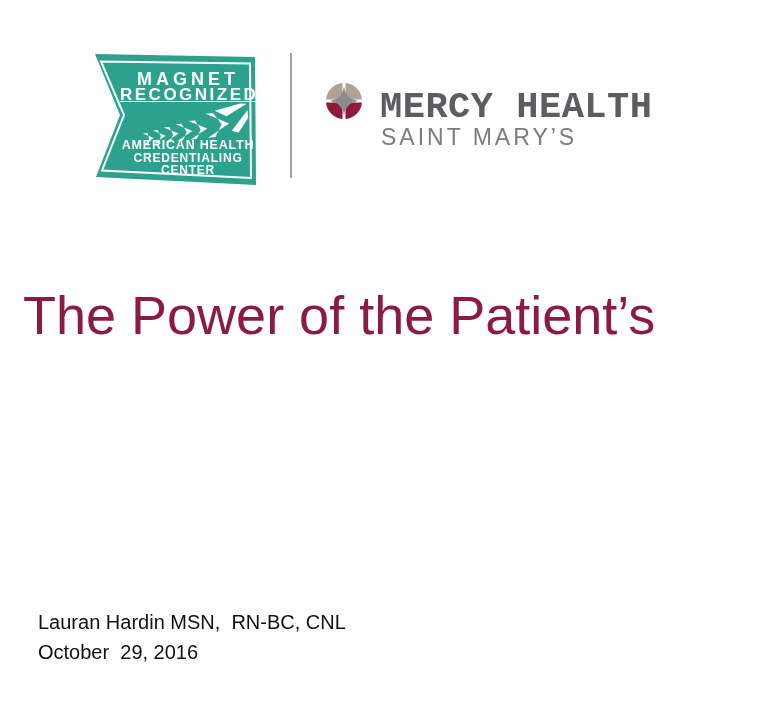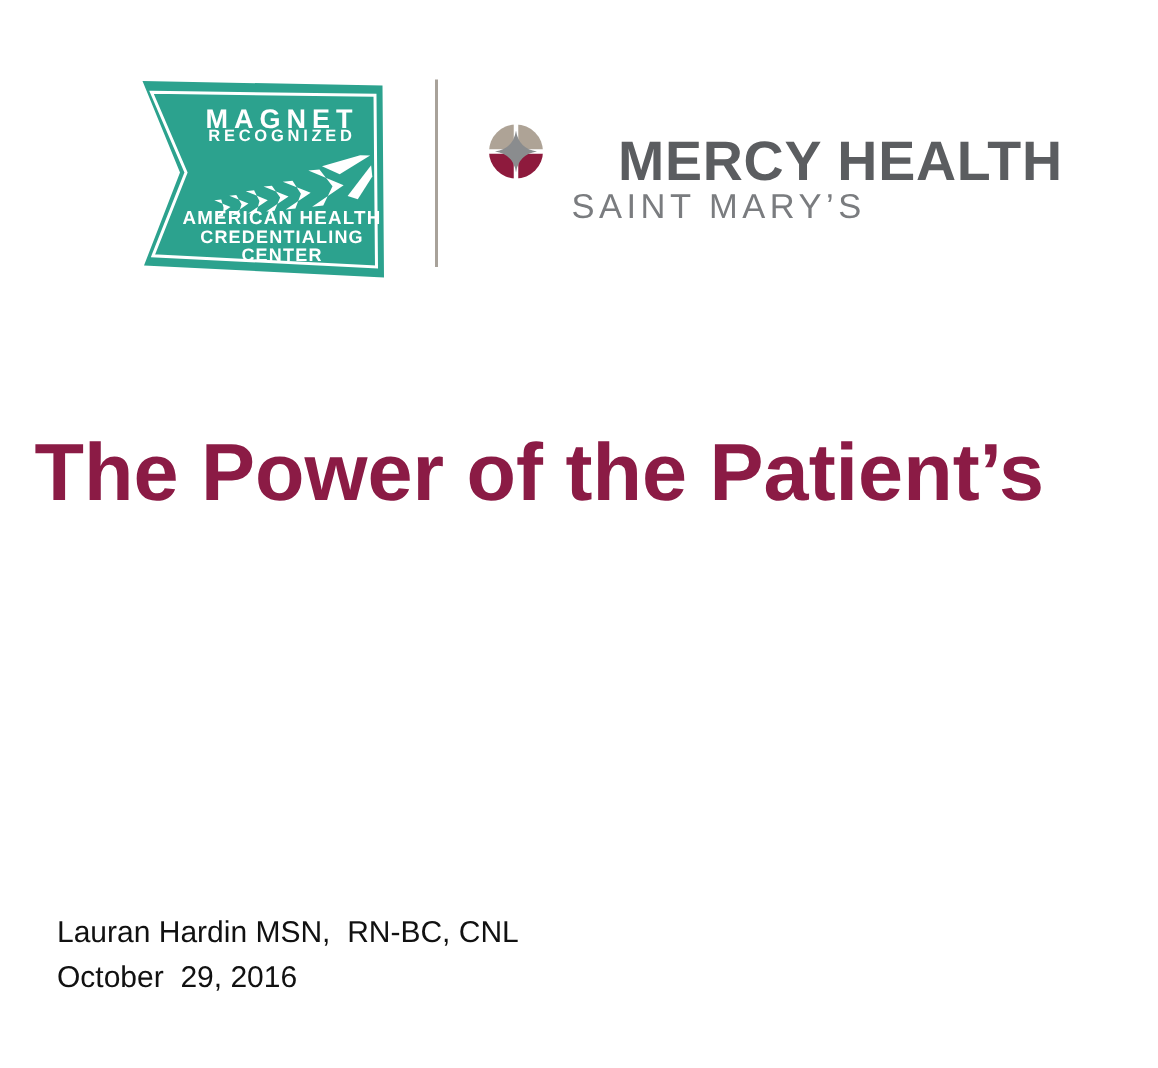--- a/index.html
+++ b/index.html
@@ -4,39 +4,39 @@
 <style>
   html,body{margin:0;padding:0;background:#fff;}
   .slide{position:relative;width:772px;height:712px;background:#ffffff;overflow:hidden;
          font-family:"Liberation Sans",sans-serif;}
 
   
   .magnet{position:absolute;left:95px;top:53px;width:161px;height:132px;}
   .magnet svg.flag{position:absolute;left:0;top:0;overflow:visible;}
   .m-text{position:absolute;left:25px;width:136px;text-align:center;color:#fff;line-height:1;}
   .m-word{top:17px;font-size:18px;font-weight:600;letter-spacing:4px;}
-  .m-status{top:33px;font-size:11px;font-weight:600;letter-spacing:2.5px;}
+  .m-status{top:33px;font-size:17px;font-weight:600;letter-spacing:2.5px;text-decoration:underline;}
   .m-org1{top:86px;font-size:12.5px;font-weight:700;letter-spacing:0.8px;}
   .m-org2{top:99px;font-size:12px;font-weight:700;letter-spacing:0.8px;}
   .laurel{position:absolute;left:30px;top:56px;overflow:visible;}
 
   .divider{position:absolute;left:290px;top:53px;width:2px;height:125px;
            background:var(--divider-gray,#A8A29A);}
 
   .mercy{position:absolute;left:318px;top:75px;width:370px;height:90px;}
   .emblem{position:absolute;left:6px;top:6px;}
   .mercy-name{position:absolute;left:62px;top:14px;line-height:1;
-              font-family:Liberation Sans, sans-serif;font-weight:600;font-size:37px;
-              letter-spacing:0.5px;color:var(--mercy-name-gray,#5B5D60);white-space:nowrap;margin-left:32px;}
+              font-family:Liberation Mono, monospace;font-weight:600;font-size:37px;
+              letter-spacing:0.5px;color:var(--mercy-name-gray,#5B5D60);white-space:nowrap;}
   .mercy-sub{position:absolute;left:63px;top:51px;line-height:1;
              font-size:23px;letter-spacing:3px;color:var(--mercy-sub-gray,#7A7C7F);white-space:nowrap;text-align:right;}
 
   
   .title{position:absolute;left:23px;top:282px;width:730px;margin:0;
-         font-size:54px;font-weight:700;line-height:67px;
+         font-size:54px;font-weight:400;line-height:67px;
          color:var(--title-maroon,#8B1B45);}
 
   
   .presenter,.date{position:absolute;left:38px;font-size:20px;line-height:1;
                    color:var(--body-text,#111);white-space:pre;}
   .presenter{top:612px;text-align:center;}
   .date{top:642px;}
 </style>
 </head>
 <body>

